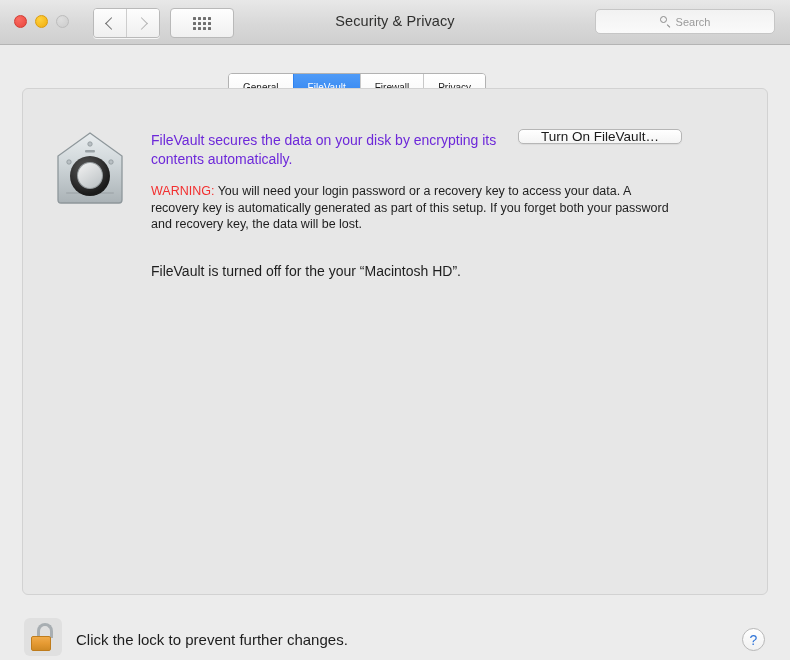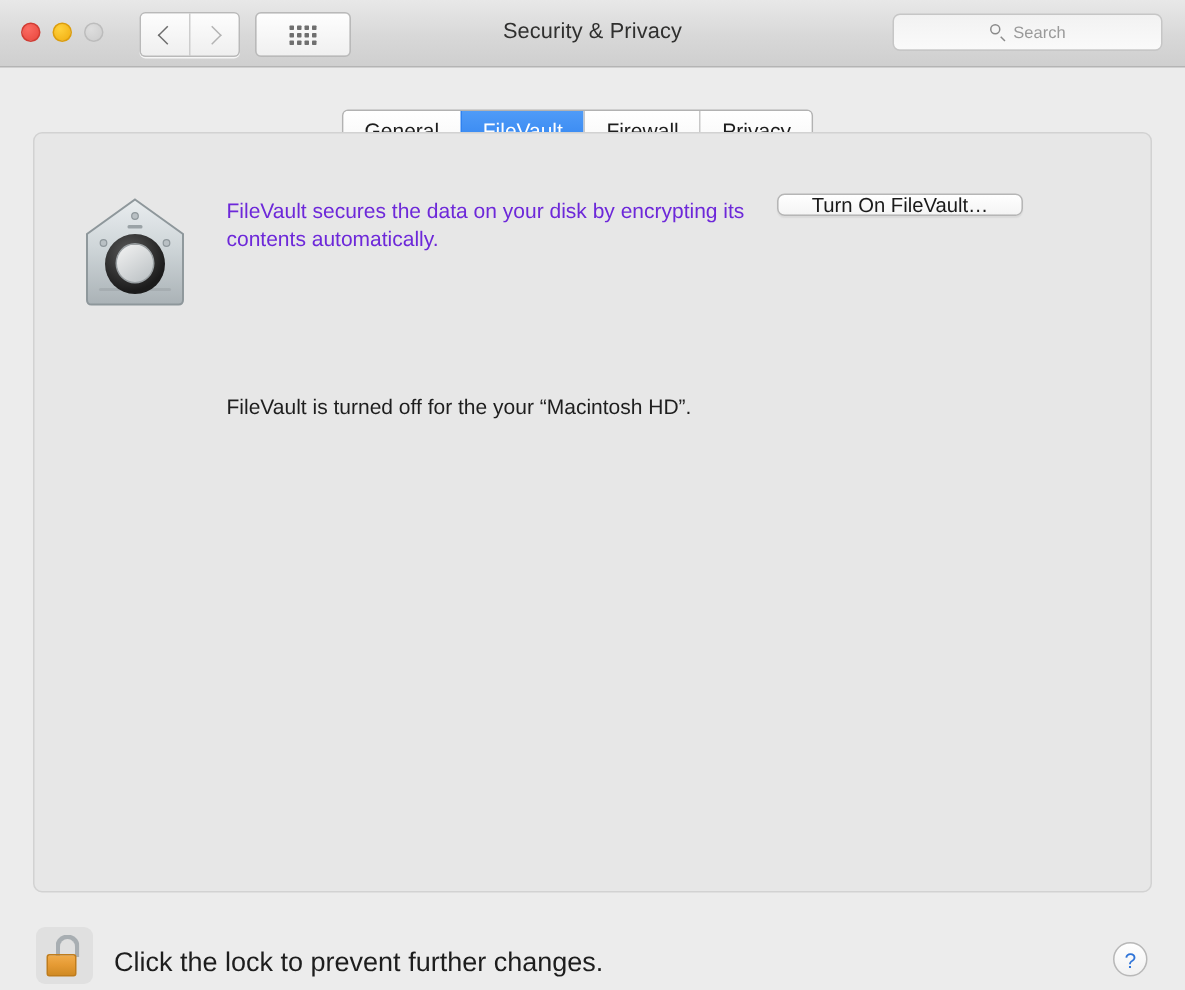--- a/index.html
+++ b/index.html
@@ -228,21 +228,21 @@
     border-radius: 4px;
     overflow: hidden;
     background: #fff;
     box-shadow: 0 1px 1px rgba(0,0,0,0.07);
   }
   .tab {
     display: flex;
     align-items: center;
     justify-content: center;
     padding: 0 14px;
-    font-size: 14px;
+    font-size: 10px;
     color: #1d1d1d;
     background: linear-gradient(to bottom, #ffffff, #f7f7f7);
     box-sizing: border-box;
   }
   .tab + .tab { border-left: 1px solid #c8c8c8; }
   .tab.active {
     background: linear-gradient(to bottom, #4f9bf7, #2f82f0);
     color: #ffffff;
     border-left-color: #2f82f0;
   }
@@ -363,21 +363,21 @@
     left: 7px; top: 18px;
     width: 20px; height: 15px;
     border-radius: 2px;
     background: linear-gradient(to bottom, #f0ab4a 0%, #e59a33 50%, #d08a24 100%);
     border: 1px solid #bf7c1c;
     box-sizing: border-box;
   }
   .lock-hint {
     position: absolute;
     left: 76px; top: 631px;
-    font-size: 18px;
+    font-size: 15px;
     color: #1d1d1d;
   }
   .btn-advanced {
     position: absolute;
     left: 614px; top: 628px;
     width: 112px; height: 26px;
   }
   .help {
     position: absolute;
     left: 742px; top: 628px;
@@ -473,20 +473,23 @@
       <circle cx="38" cy="14" r="2.2" fill="#b9c0c4" stroke="#8e979b" stroke-width="0.8"></circle>
       <rect x="33" y="20" width="10" height="2.4" rx="1" fill="#9aa2a6"></rect>
       <rect x="14" y="62" width="48" height="2" rx="1" fill="#9aa2a6" opacity="0.55"></rect>
     </svg>
     <div class="fv-dial-outer"></div>
     <div class="fv-dial-inner"></div>
   </div>
 
   <div class="intro">FileVault secures the data on your disk by encrypting its contents automatically.</div>
 
+  <div class="warning">
+    <span class="wlabel">WARNING:</span><span> You will need your login password or a recovery key to access your data. A recovery key is automatically generated as part of this setup. If you forget both your password and recovery key, the data will be lost.</span>
+  </div>
 
   <div class="status">FileVault is turned off for the your “Macintosh HD”.</div>
 
   <div class="btn btn-turnon">Turn On FileVault…</div>
 
   <div class="lock">
     <div class="lock-shackle"></div>
     <div class="lock-body"></div>
   </div>
   <div class="lock-hint">Click the lock to prevent further changes.</div>

